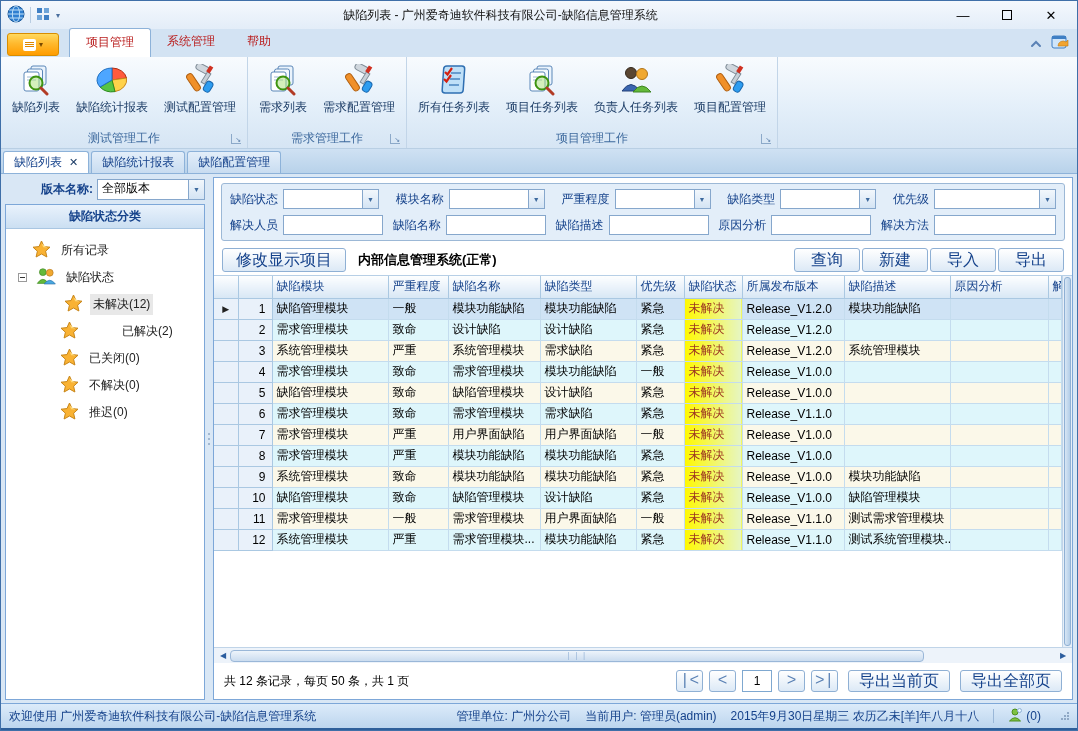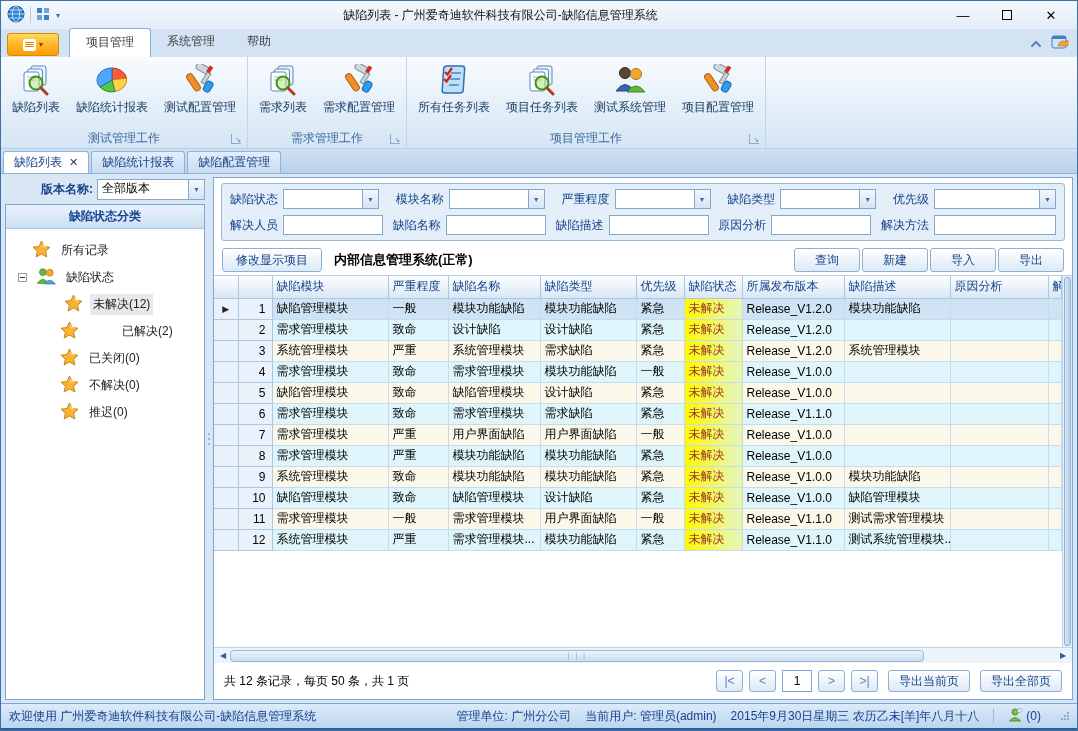--- a/index.html
+++ b/index.html
@@ -16,21 +16,21 @@
   .tb-controls { display:flex; }
   .tb-btn { width:44px; height:26px; display:flex; align-items:center; justify-content:center; color:#000; font-size:13px; }
   .max-box { width:10px; height:10px; border:1px solid #000; display:inline-block; }
 
   
   .ribbontabs { height:28px; background:#d3e3f3; display:flex; align-items:flex-end; padding-left:6px; flex:0 0 auto; }
   .appbtn { width:52px; height:23px; margin:0 10px 1px 0; background:linear-gradient(#ffd95e,#ffb92e 45%,#ff9c00); border:1px solid #d88d00; border-radius:3px; display:flex; align-items:center; justify-content:center; gap:3px; }
   .appbtn .winicon { width:13px; height:12px; background:#fff; border-radius:2px; display:flex; flex-direction:column; justify-content:center; gap:1px; padding:2px; }
   .appbtn .winicon i { display:block; height:1px; background:#e08800; }
   .appbtn .dd { font-size:8px; color:#7a4a00; }
-  .apptab { padding:5px 16px 6px; color:#404040; }
+  .apptab { padding:5px 16px 6px; color:#b91c1c; }
   .apptab.active { background:#fff; border:1px solid #8db2d9; border-bottom:none; border-radius:3px 3px 0 0; }
   .rt-spacer { flex:1; }
   .rt-icons { display:flex; align-items:center; gap:8px; margin:0 8px 4px 0; }
 
   
   .ribbon { height:92px; background:linear-gradient(#f8fbfe,#e2eef9 60%,#d6e5f4); border-bottom:1px solid #b9cfe4; display:flex; flex:0 0 auto; }
   .rgroup { display:flex; flex-direction:column; border-right:1px solid #c2d5e8; padding:3px 4px 0; }
   .rbtns { flex:1; display:flex; align-items:stretch; gap:2px; }
   .rbtn { display:flex; flex-direction:column; align-items:center; padding:3px 7px 1px; border-radius:3px; cursor:default; }
   .ricon { width:34px; height:34px; display:flex; align-items:center; justify-content:center; }
@@ -74,21 +74,21 @@
   .ffield { display:flex; align-items:center; gap:5px; }
   .ffield .flbl { color:#15428b; white-space:nowrap; }
   .fcombo { width:96px; height:20px; background:#fff; border:1px solid #86a7cc; display:flex; }
   .fcombo .val { flex:1; }
   .finput { width:100px; height:20px; background:#fff; border:1px solid #86a7cc; padding:0 3px; font:inherit; }
   .ffield:last-child .fcombo { width:122px; }
   .ffield:last-child .finput { width:122px; }
 
   
   .gridbar { height:30px; display:flex; align-items:center; padding:0 8px; gap:12px; flex:0 0 auto; }
-  .btn { background:linear-gradient(#ffffff,#dce9f6); border:1px solid #8fb0d4; border-radius:3px; color:#15428b; display:inline-flex; align-items:center; justify-content:center; font-size:12px; height:24px; cursor:default; }
+  .btn { background:linear-gradient(#ffffff,#dce9f6); border:1px solid #8fb0d4; border-radius:3px; color:#15428b; display:inline-flex; align-items:center; justify-content:center; font-size:16px; height:24px; cursor:default;font-family:Liberation Mono, monospace; }
   .modifybtn { padding:0 13px; }
   .syslabel { font-weight:bold; color:#000; font-size:13px; }
   .gb-spacer { flex:1; }
   .actionbtn { width:66px; margin-left:2px; }
 
   
   .grid { flex:1; display:flex; overflow:hidden; border-top:1px solid #b7cfe6; }
   .tablewrap { flex:1; overflow:hidden; }
   table { border-collapse:collapse; table-layout:fixed; width:100%; font-size:12px; }
   th { height:22px; background:linear-gradient(#fdfeff,#d8e7f5); color:#15428b; font-weight:normal; border-right:1px solid #aac8e2; border-bottom:1px solid #aac8e2; text-align:left; padding:0 4px; white-space:nowrap; overflow:hidden; }
@@ -313,21 +313,21 @@
           </div>
           <div class="rbtn">
             <span class="ricon">
               <svg width="32" height="30" viewBox="0 0 32 30">
                 <circle cx="11" cy="8" r="5.5" fill="#5a4632" stroke="#33281c"></circle>
                 <path d="M2 26 Q11 13 20 26 Z" fill="#3a66b0" stroke="#24437a"></path>
                 <circle cx="22" cy="9" r="5.5" fill="#f0a830" stroke="#b2751a"></circle>
                 <path d="M13 27 Q22 15 31 27 Z" fill="#63b93a" stroke="#3d8420"></path>
               </svg>
             </span>
-            <span class="rtext">测试系统管理</span>
+            <span class="rtext">负责人任务列表</span>
           </div>
           <div class="rbtn">
             <span class="ricon">
               <svg width="32" height="32" viewBox="0 0 32 32">
                 <rect x="12" y="1" width="14" height="7" rx="3" fill="#cfd6dd" stroke="#7e8b96" transform="rotate(28 19 4)"></rect>
                 <rect x="6" y="9" width="6.5" height="19" rx="3" fill="#f0902a" stroke="#b05f10" transform="rotate(-34 9 18)"></rect>
                 <rect x="20" y="8" width="4" height="12" fill="#c8d0d8" stroke="#7e8b96" transform="rotate(32 22 14)"></rect>
                 <rect x="21" y="17" width="7" height="11" rx="3" fill="#2e9df0" stroke="#1565ad" transform="rotate(32 24 22)"></rect>
                 <rect x="24" y="2" width="4" height="7" fill="#d03020" transform="rotate(32 26 5)"></rect>
               </svg>

